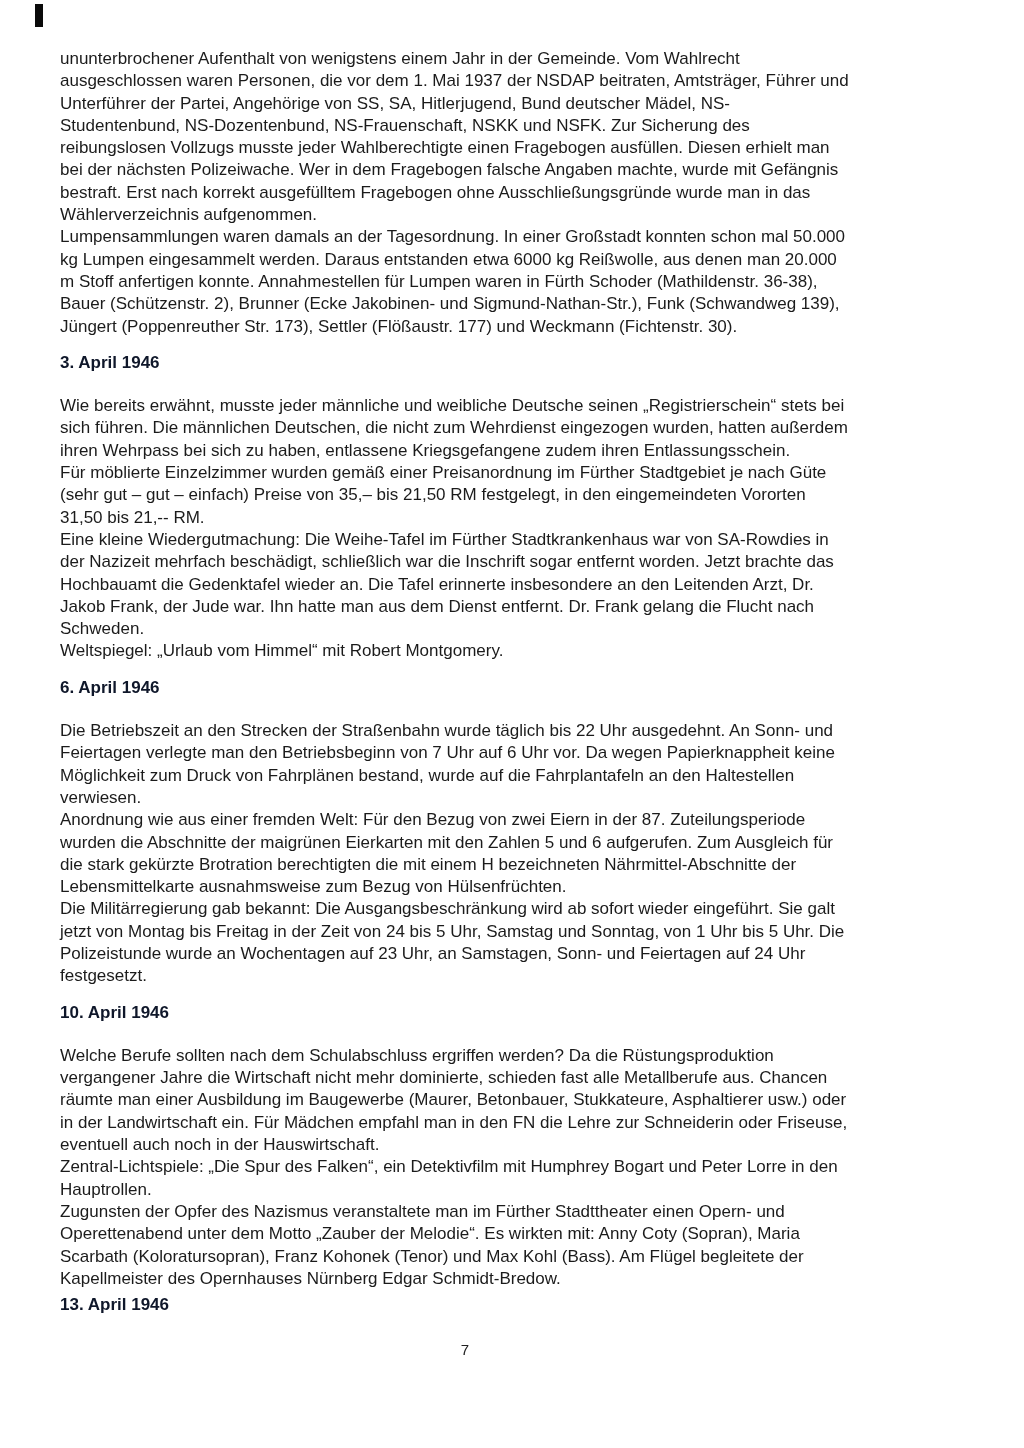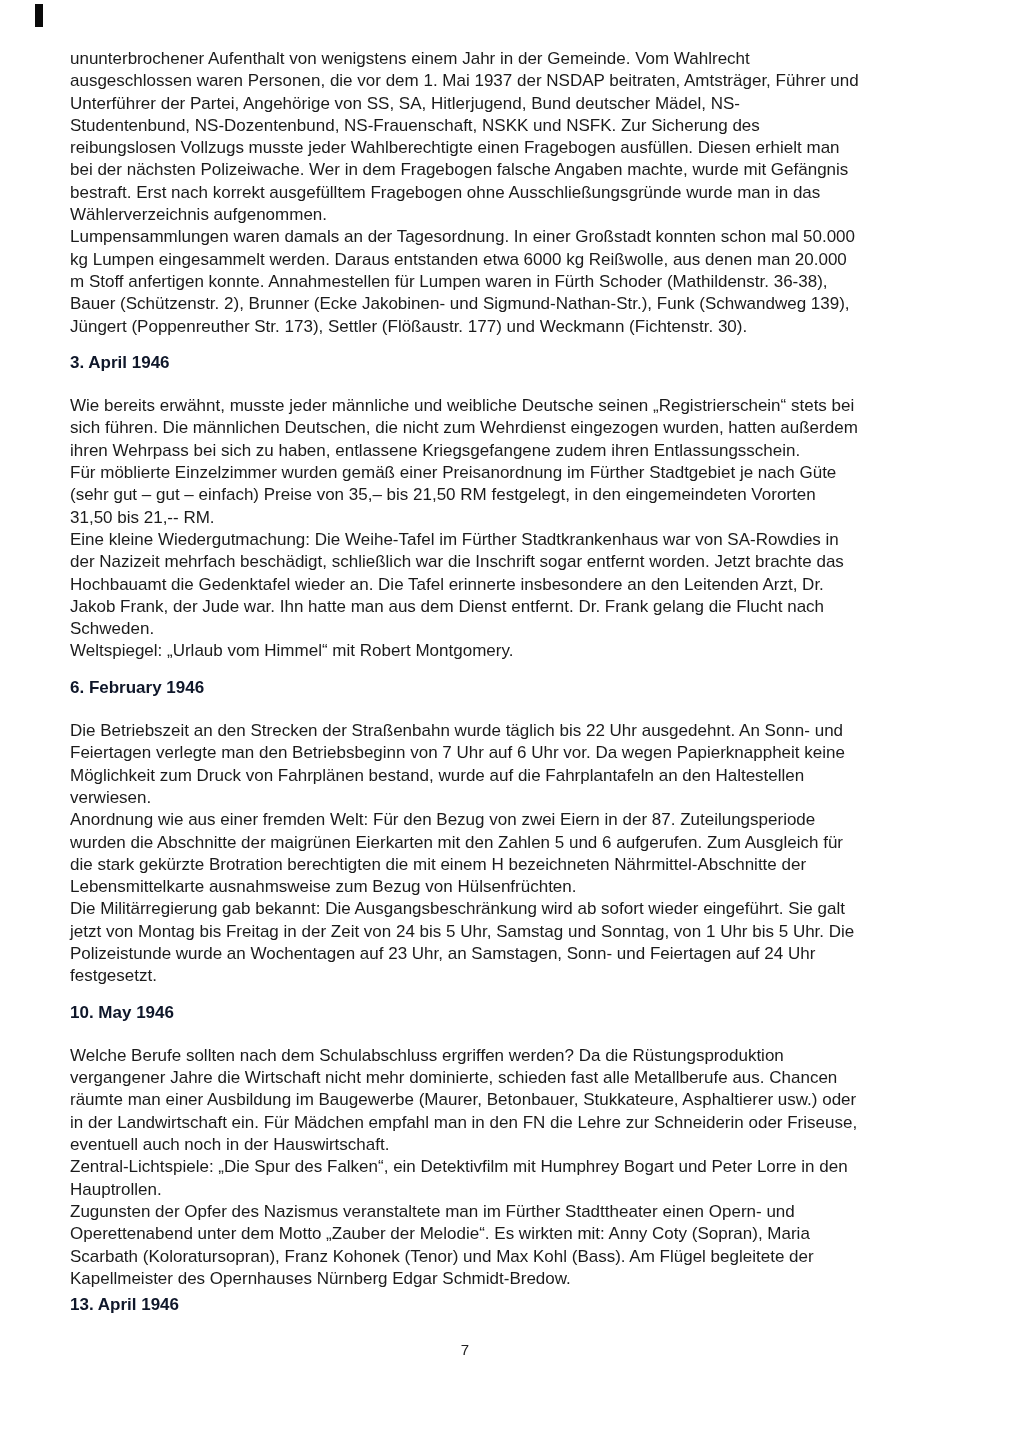--- a/index.html
+++ b/index.html
@@ -19,21 +19,21 @@
   .scan-mark {
     position: absolute;
     left: 35px;
     top: 4px;
     width: 8px;
     height: 23px;
     background: #0a0a0a;
   }
   .content {
     position: absolute;
-    left: 70px;
+    left: 60px;
     top: 48px;
     width: 895px;
   }
   .body-text {
     margin: 0;
     font-size: 17px;
     line-height: 22.3px;
     white-space: pre;
     letter-spacing: 0px;
   }
@@ -87,36 +87,36 @@
 Für möblierte Einzelzimmer wurden gemäß einer Preisanordnung im Fürther Stadtgebiet je nach Güte
 (sehr gut – gut – einfach) Preise von 35,– bis 21,50 RM festgelegt, in den eingemeindeten Vororten
 31,50 bis 21,-- RM.
 Eine kleine Wiedergutmachung: Die Weihe-Tafel im Fürther Stadtkrankenhaus war von SA-Rowdies in
 der Nazizeit mehrfach beschädigt, schließlich war die Inschrift sogar entfernt worden. Jetzt brachte das
 Hochbauamt die Gedenktafel wieder an. Die Tafel erinnerte insbesondere an den Leitenden Arzt, Dr.
 Jakob Frank, der Jude war. Ihn hatte man aus dem Dienst entfernt. Dr. Frank gelang die Flucht nach
 Schweden.
 Weltspiegel: „Urlaub vom Himmel“ mit Robert Montgomery.</p>
 
-  <h2 class="date-heading">6. February 1946</h2>
+  <h2 class="date-heading">6. April 1946</h2>
 
   <p class="body-text">Die Betriebszeit an den Strecken der Straßenbahn wurde täglich bis 22 Uhr ausgedehnt. An Sonn- und
 Feiertagen verlegte man den Betriebsbeginn von 7 Uhr auf 6 Uhr vor. Da wegen Papierknappheit keine
 Möglichkeit zum Druck von Fahrplänen bestand, wurde auf die Fahrplantafeln an den Haltestellen
 verwiesen.
 Anordnung wie aus einer fremden Welt: Für den Bezug von zwei Eiern in der 87. Zuteilungsperiode
 wurden die Abschnitte der maigrünen Eierkarten mit den Zahlen 5 und 6 aufgerufen. Zum Ausgleich für
 die stark gekürzte Brotration berechtigten die mit einem H bezeichneten Nährmittel-Abschnitte der
 Lebensmittelkarte ausnahmsweise zum Bezug von Hülsenfrüchten.
 Die Militärregierung gab bekannt: Die Ausgangsbeschränkung wird ab sofort wieder eingeführt. Sie galt
 jetzt von Montag bis Freitag in der Zeit von 24 bis 5 Uhr, Samstag und Sonntag, von 1 Uhr bis 5 Uhr. Die
 Polizeistunde wurde an Wochentagen auf 23 Uhr, an Samstagen, Sonn- und Feiertagen auf 24 Uhr
 festgesetzt.</p>
 
-  <h2 class="date-heading">10. May 1946</h2>
+  <h2 class="date-heading">10. April 1946</h2>
 
   <p class="body-text">Welche Berufe sollten nach dem Schulabschluss ergriffen werden? Da die Rüstungsproduktion
 vergangener Jahre die Wirtschaft nicht mehr dominierte, schieden fast alle Metallberufe aus. Chancen
 räumte man einer Ausbildung im Baugewerbe (Maurer, Betonbauer, Stukkateure, Asphaltierer usw.) oder
 in der Landwirtschaft ein. Für Mädchen empfahl man in den FN die Lehre zur Schneiderin oder Friseuse,
 eventuell auch noch in der Hauswirtschaft.
 Zentral-Lichtspiele: „Die Spur des Falken“, ein Detektivfilm mit Humphrey Bogart und Peter Lorre in den
 Hauptrollen.
 Zugunsten der Opfer des Nazismus veranstaltete man im Fürther Stadttheater einen Opern- und
 Operettenabend unter dem Motto „Zauber der Melodie“. Es wirkten mit: Anny Coty (Sopran), Maria

